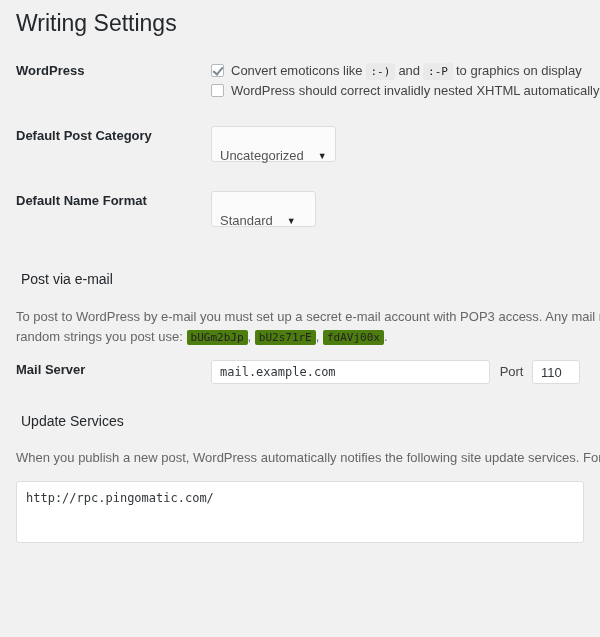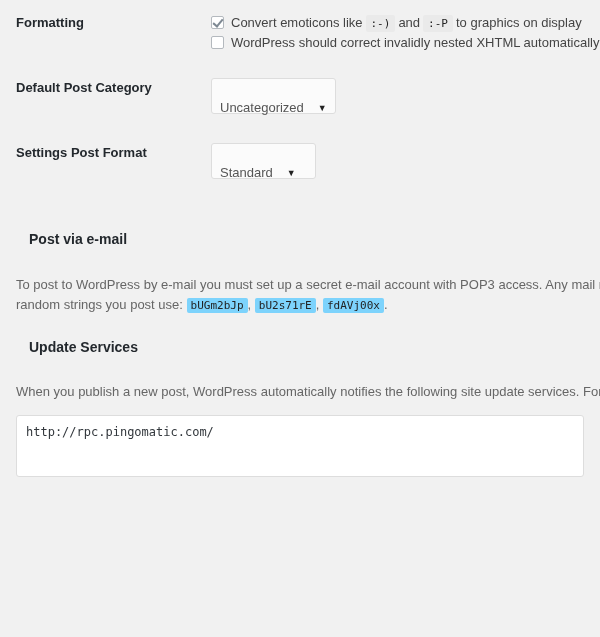--- a/index.html
+++ b/index.html
@@ -27,23 +27,23 @@
     font-size: 23px;
     font-weight: 400;
     color: #23282d;
     margin: 0;
     padding: 9px 0 10px 0;
     line-height: 29px;
   }
 
   h2.section-title {
     font-size: 14px;
-    font-weight: bold;
+    font-weight: normal;
     color: #23282d;
-    margin: 13px;
+    margin: 5px;
     padding: 0;
     line-height: 18px;
   }
 
   
   table.form-table {
     border-collapse: collapse;
     width: 568px;
     table-layout: fixed;
   }
@@ -164,21 +164,21 @@
     font-size: 13px;
     color: #666;
     margin: 0;
     line-height: 1.55;
   }
   p.description.nowrap-clip {
     white-space: nowrap;
     overflow: visible;
   }
   code.rand {
-    background: #7dd3fc;
+    background: #4d7c0f;
     font-family: "DejaVu Sans Mono", monospace;
     font-size: 11px;
     padding: 1px 4px;
     color: #222;
     border-radius: 2px;
   }
 
   .section-gap-1 { height: 22px; }
 
   
@@ -201,44 +201,45 @@
   .clip-host {
     width: 600px;
     overflow: hidden;
   }
 </style>
 </head>
 <body>
 
 <div class="wrap">
 
+  <h1 class="page-title">Writing Settings</h1>
 
   <table class="form-table">
     <tbody>
       <tr>
-        <th>Formatting</th>
+        <th>WordPress</th>
         <td>
           <label class="chk-row">
             <span class="checkbox checked"></span><span>Convert emoticons like</span><code class="emoticon">:-)</code><span>and</span><code class="emoticon">:-P</code><span>to graphics on display</span>
           </label>
           <label class="chk-row">
             <span class="checkbox"></span><span>WordPress should correct invalidly nested XHTML automatically</span>
           </label>
         </td>
       </tr>
 
       <tr>
         <th>Default Post Category</th>
         <td>
           <span class="select-box"><span>Uncategorized</span><span class="caret">▼</span></span>
         </td>
       </tr>
 
       <tr>
-        <th>Settings Post Format</th>
+        <th>Default Name Format</th>
         <td>
           <span class="select-box"><span>Standard</span><span class="caret">▼</span></span>
         </td>
       </tr>
     </tbody>
   </table>
 
   <div class="section-gap-1"></div>
 
   <h2 class="section-title">Post via e-mail</h2>
@@ -249,20 +250,28 @@
     <p class="description nowrap-clip">To post to WordPress by e-mail you must set up a secret e-mail account with POP3 access. Any mail received at this addre</p>
     <p class="description nowrap-clip"><span>random strings you post use:</span>
       <code class="rand">bUGm2bJp</code>,
       <code class="rand">bU2s71rE</code>,
       <code class="rand">fdAVj00x</code>.
     </p>
   </div>
 
   <table class="form-table">
     <tbody>
+      <tr>
+        <th>Mail Server</th>
+        <td style="white-space:nowrap">
+          <input class="text-input mono input-regular" type="text" value="mail.example.com" style="">
+          <span class="port-label">Port</span>
+          <input class="text-input input-port" type="text" value="110" style="">
+        </td>
+      </tr>
 
 
 
     </tbody>
   </table>
 
   <div style="height:10px"></div>
 
   <h2 class="section-title">Update Services</h2>
 

